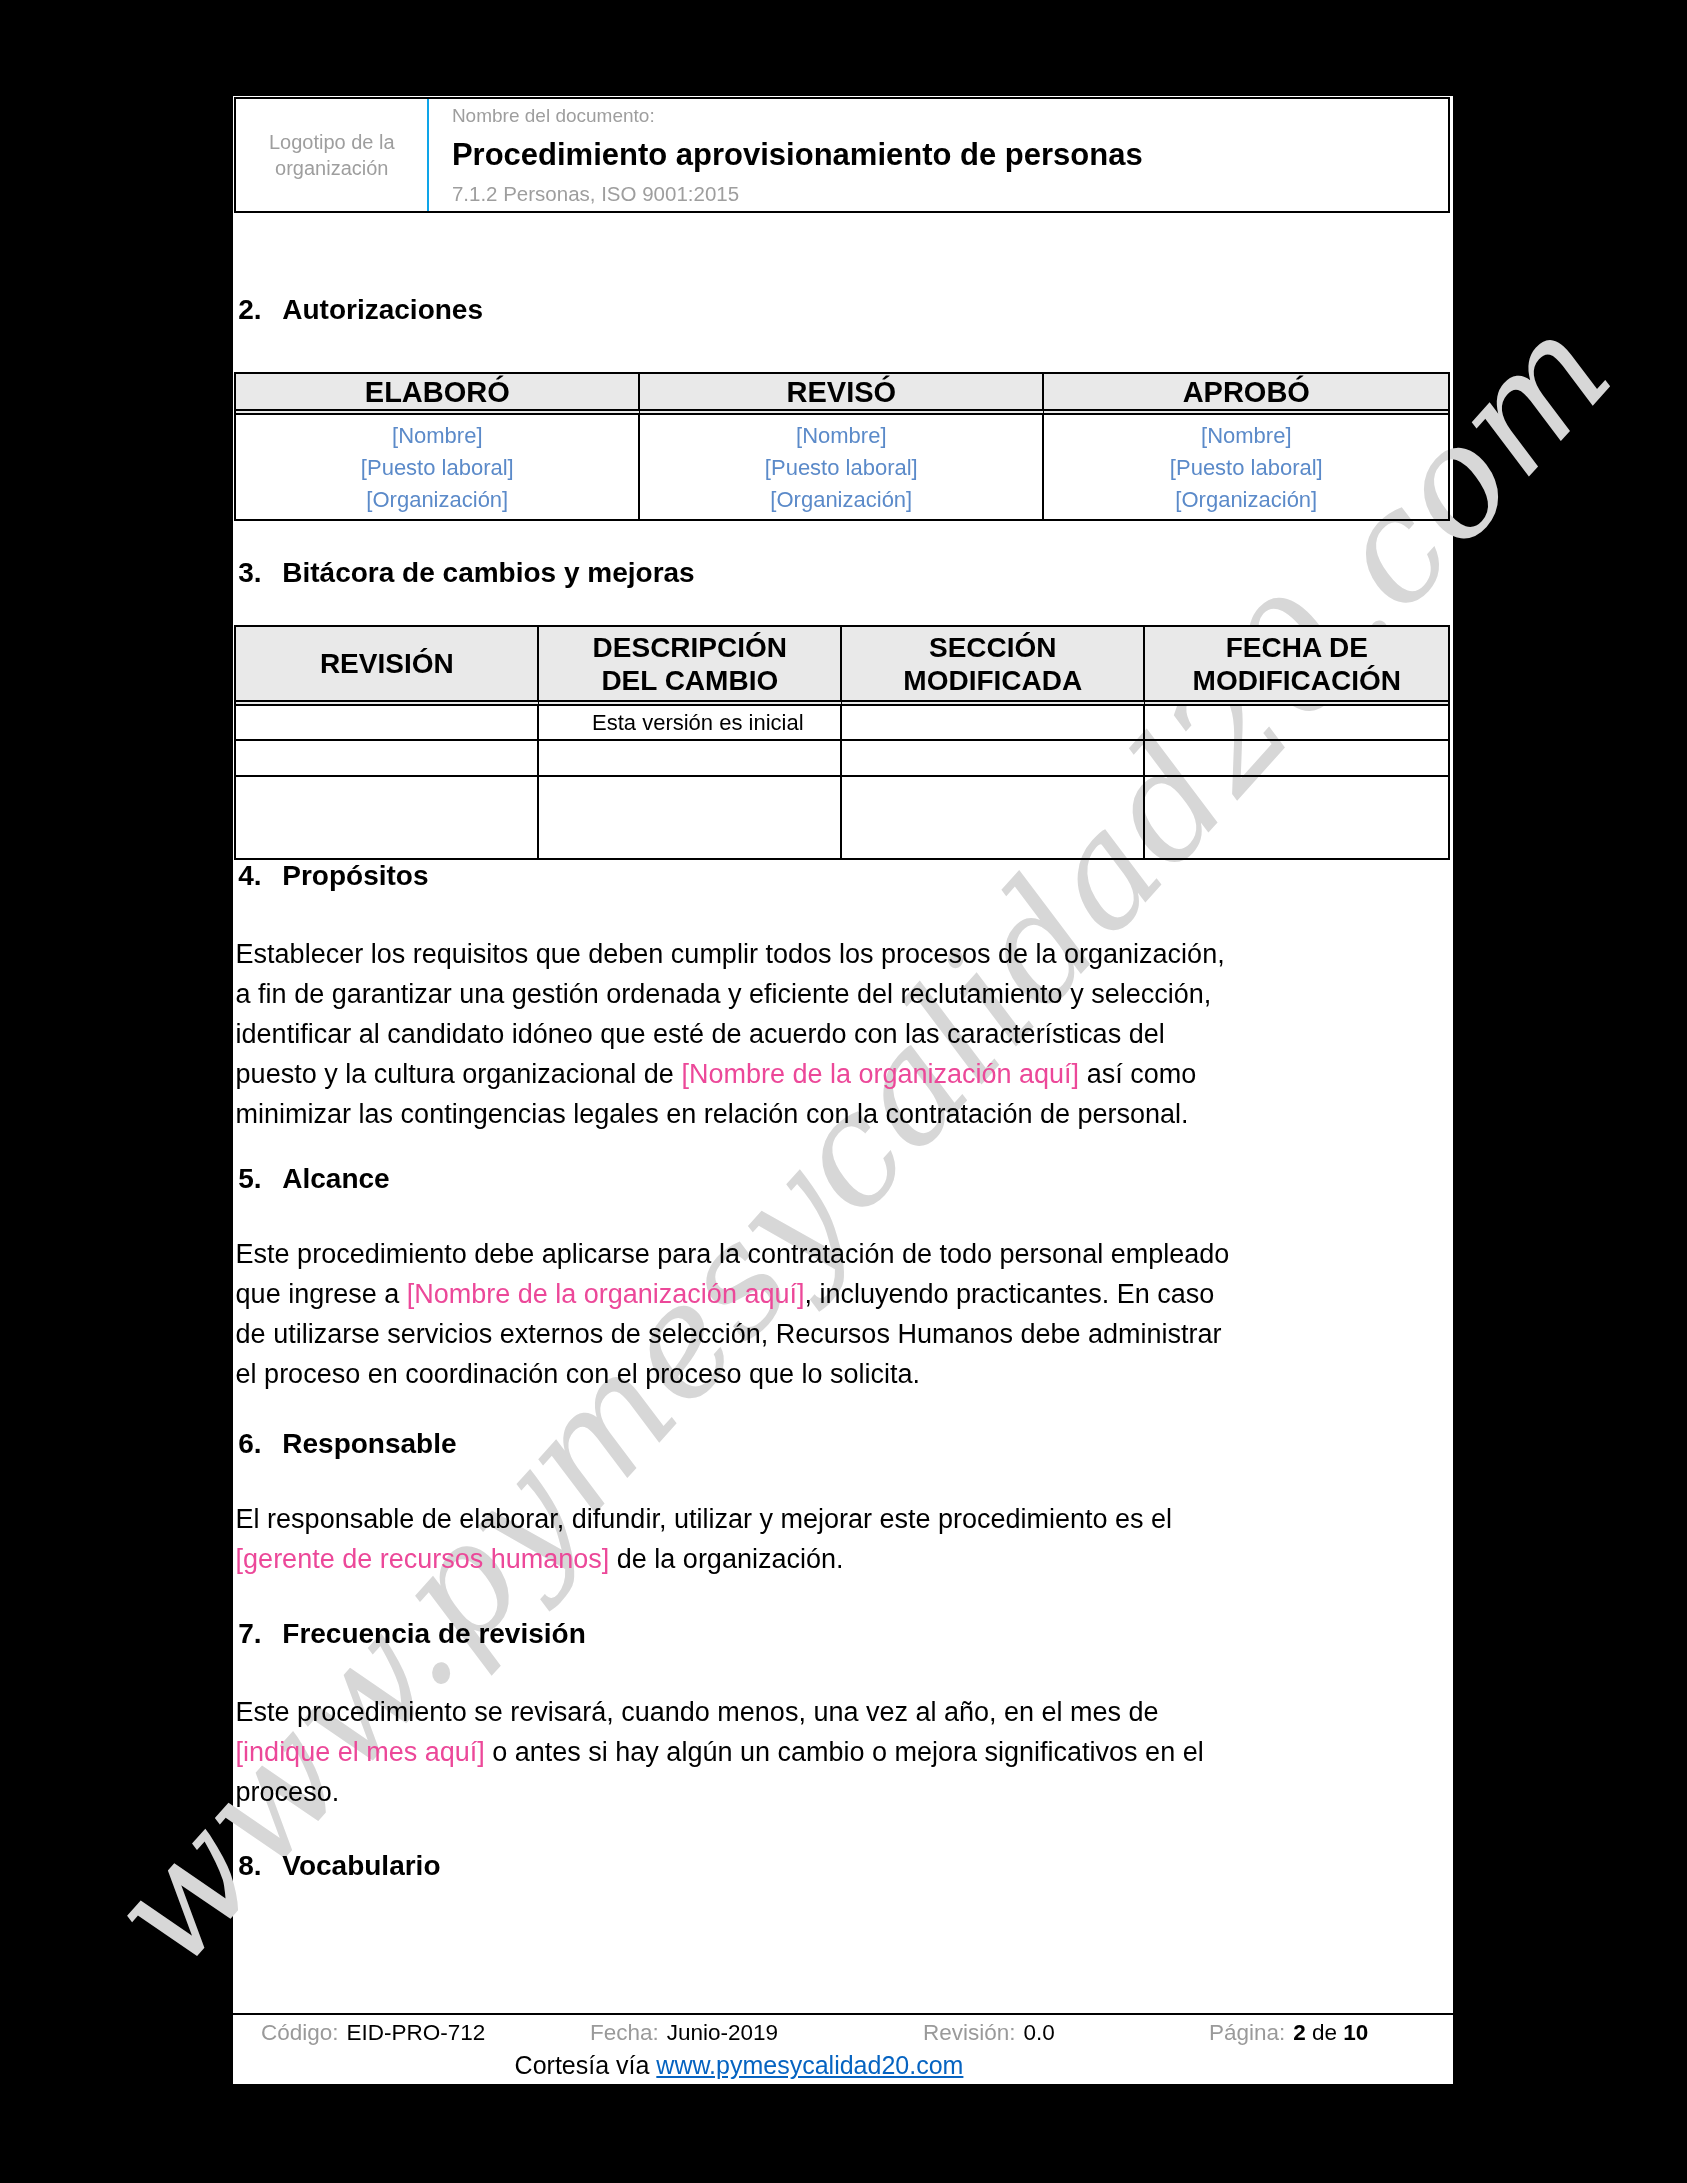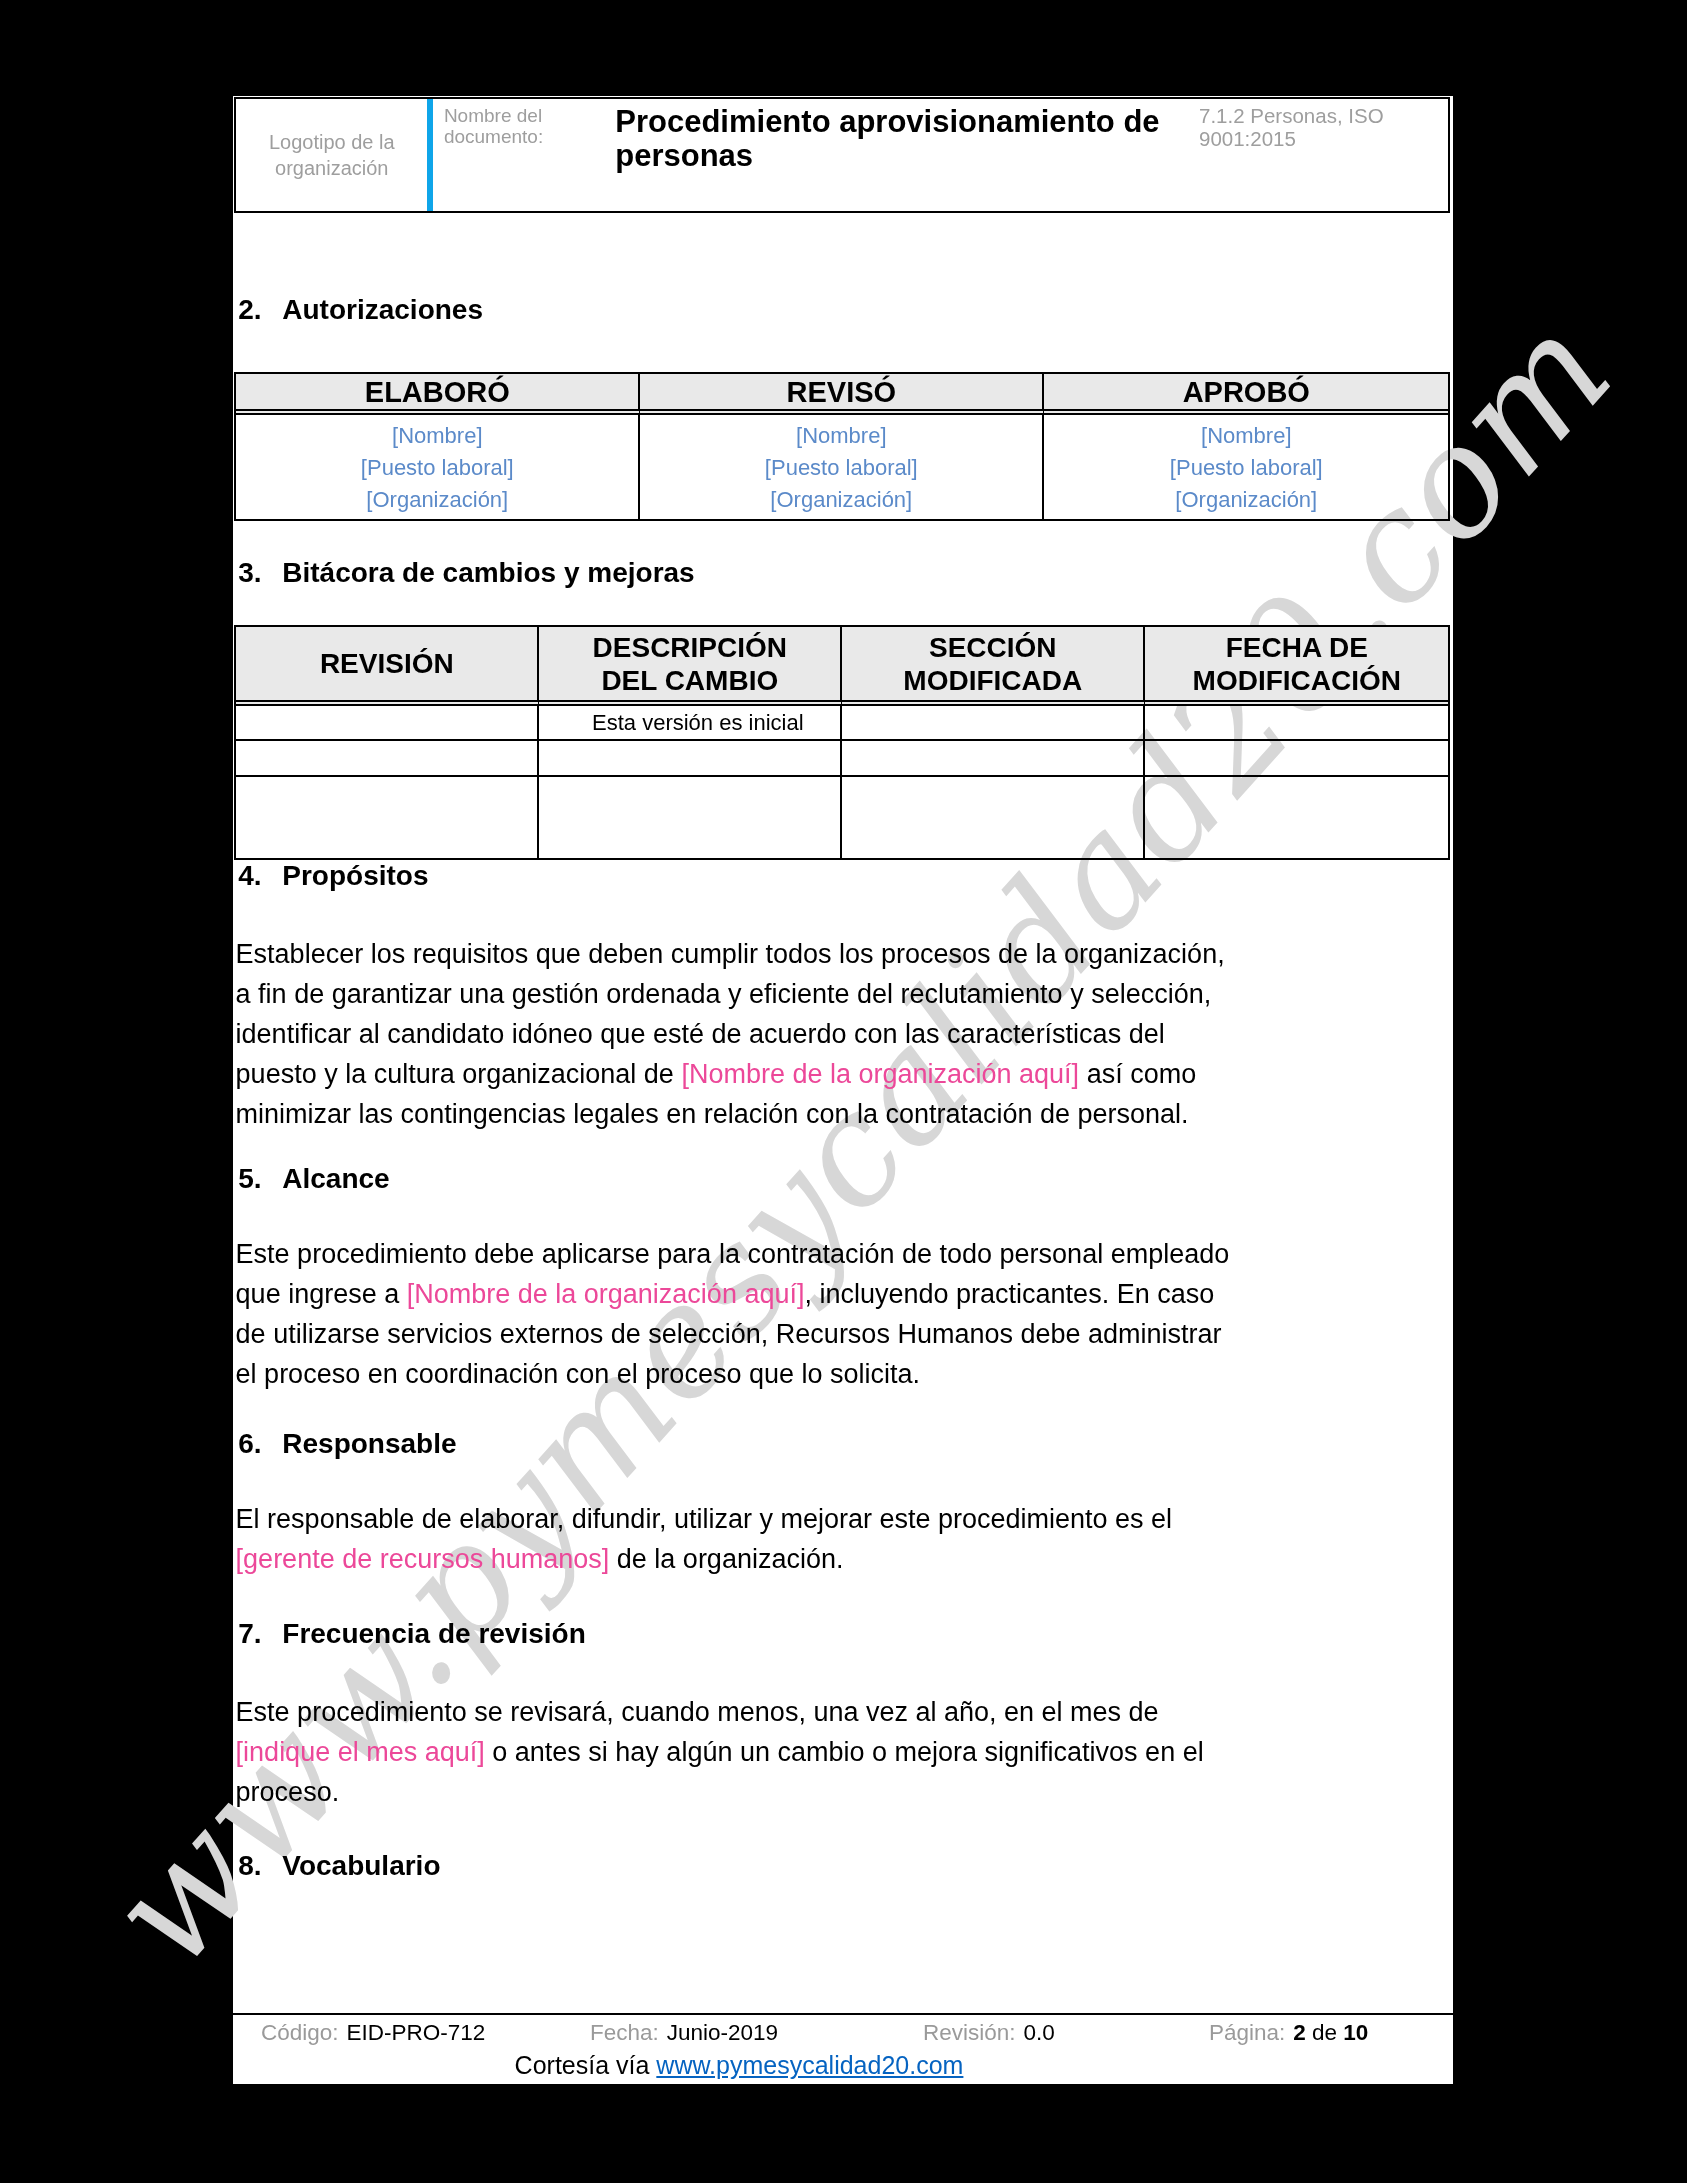--- a/index.html
+++ b/index.html
@@ -9,25 +9,25 @@
 
   
   .watermark{position:absolute;left:627px;top:1045px;
              transform:translate(-50%,-50%) rotate(-48deg);
              font-family:"DejaVu Serif","Liberation Serif",serif;font-style:italic;
              font-size:152px;letter-spacing:1.3px;color:#d7d7d7;white-space:nowrap;}
 
   
   .hdr-table{position:absolute;left:1.3px;top:0.7px;width:1216px;height:116px;
              border:2.6px solid #000;display:flex;box-sizing:border-box;background:#fff;}
-  .logo-cell{flex:0 0 191px;border-right:6px solid #0ea5e9;display:flex;align-items:center;
+  .logo-cell{flex:0 0 191px;border-right:2px solid #0ea5e9;display:flex;align-items:center;
              justify-content:center;text-align:center;color:#9e9e9e;font-size:20px;
              line-height:26px;white-space:pre-line;}
-  .name-cell{flex:1;padding:6.6px 6.6px 5.3px 10.6px;display:flex;flex-direction:row;
-             justify-content:space-between;box-sizing:border-box;}
+  .name-cell{flex:1;padding:6.6px 6.6px 5.3px 10.6px;display:flex;flex-direction:column;
+             justify-content:space-between;box-sizing:border-box;margin-left:12px;}
   .doc-label{color:#9e9e9e;font-size:19px;line-height:21px;}
   .doc-title{font-size:31px;font-weight:bold;line-height:34px;}
   .doc-subtitle{color:#9e9e9e;font-size:20.5px;line-height:22.5px;}
 
   
   .heading{position:absolute;left:5.3px;display:flex;font-size:28px;font-weight:bold;line-height:33px;}
   .heading .num{width:44px;flex:0 0 44px;}
   .h-s2{top:197px;} .h-s3{top:460px;} .h-s4{top:763px;} .h-s5{top:1066px;}
   .h-s6{top:1331px;} .h-s7{top:1521px;} .h-s8{top:1753px;}
 

